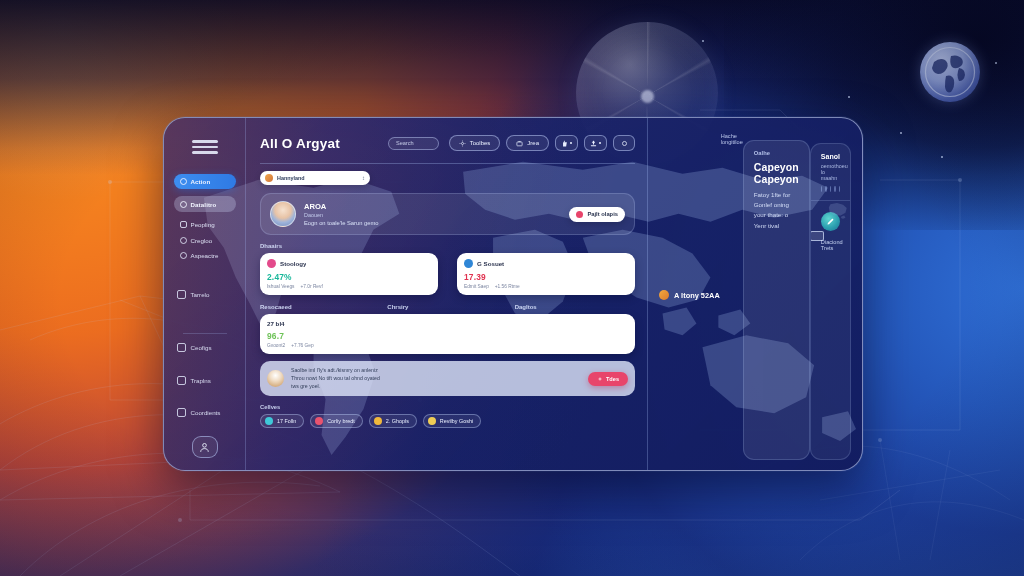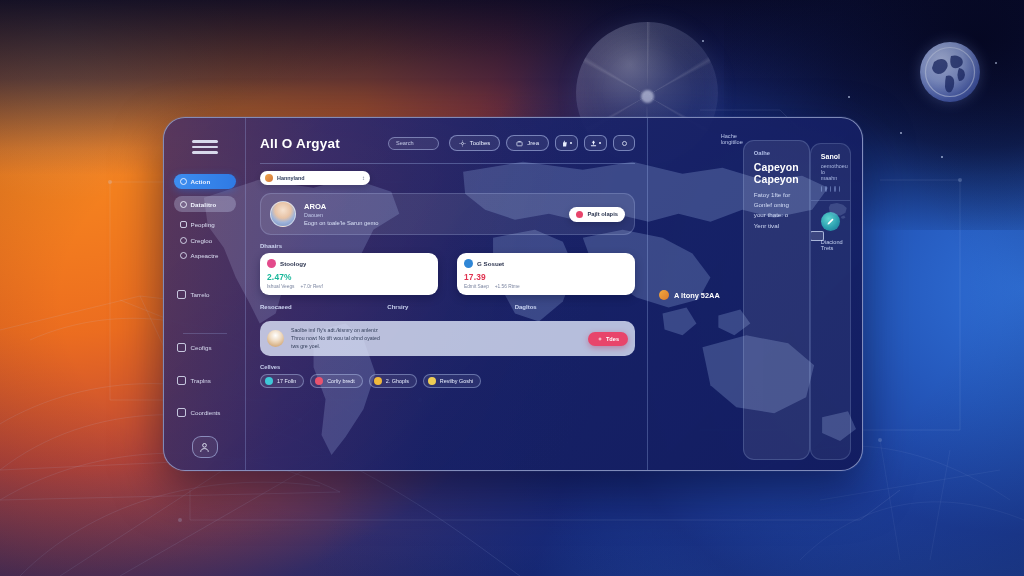--- a/index.html
+++ b/index.html
@@ -518,20 +518,28 @@
         </div>
       </div>
 
       <div class="col2-labels">
         <span>Resocaeed</span>
         <span>Chrsiry</span>
         <span>Dagltos</span>
       </div>
 
       <div class="cards2">
+        <div class="card">
+          <div class="ct">27 bl4</div>
+          <div class="val" style="color:#6dc257">96.7</div>
+          <div class="ft">
+            <span>Gvoont2</span>
+            <span>+7.76 Gep</span>
+          </div>
+        </div>
       </div>
 
       <div class="msg">
         <div class="ava"></div>
         <div class="lines">
           <p>Saolbe iml l'ly's adt./kismry on anleniz</p>
           <p>Throu nowt No tift wou tal ohnd oyated</p>
           <p>tws gre yoel.</p>
         </div>
         <div class="btn">

